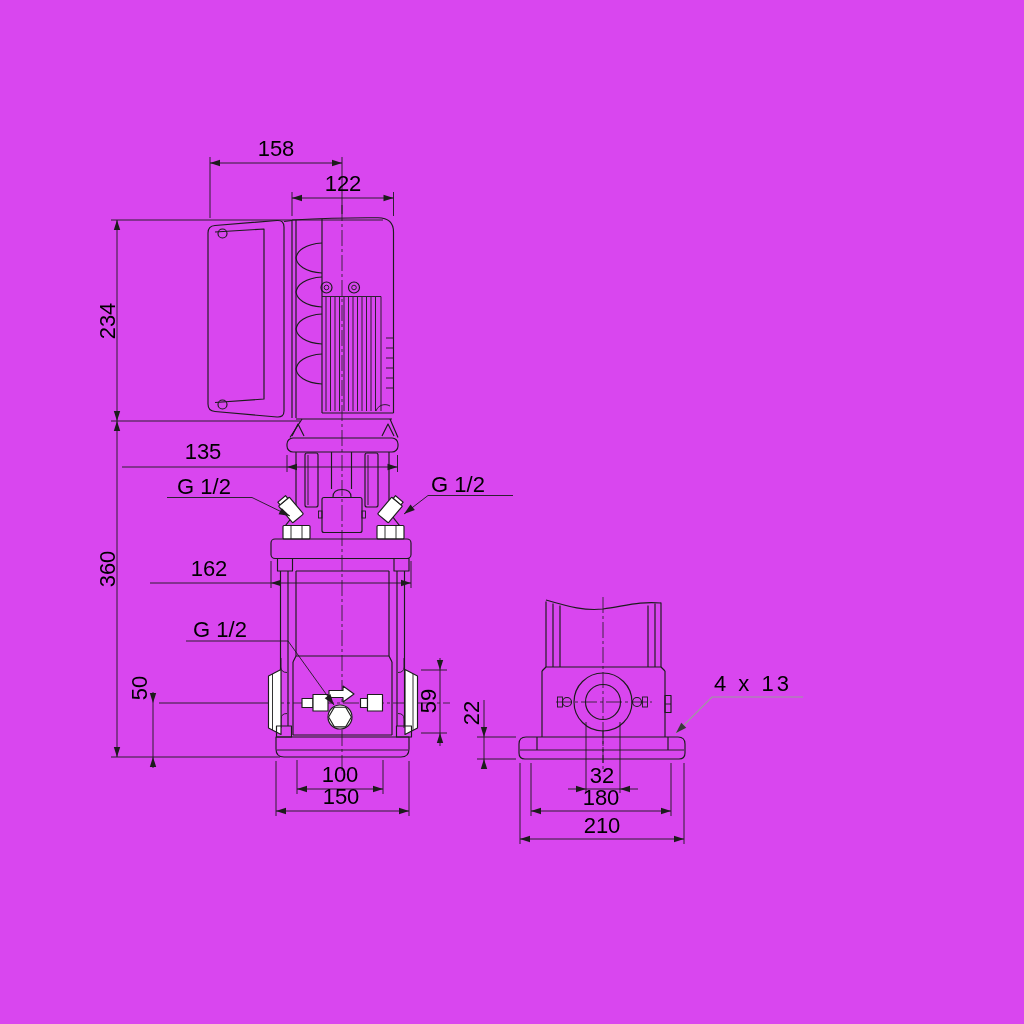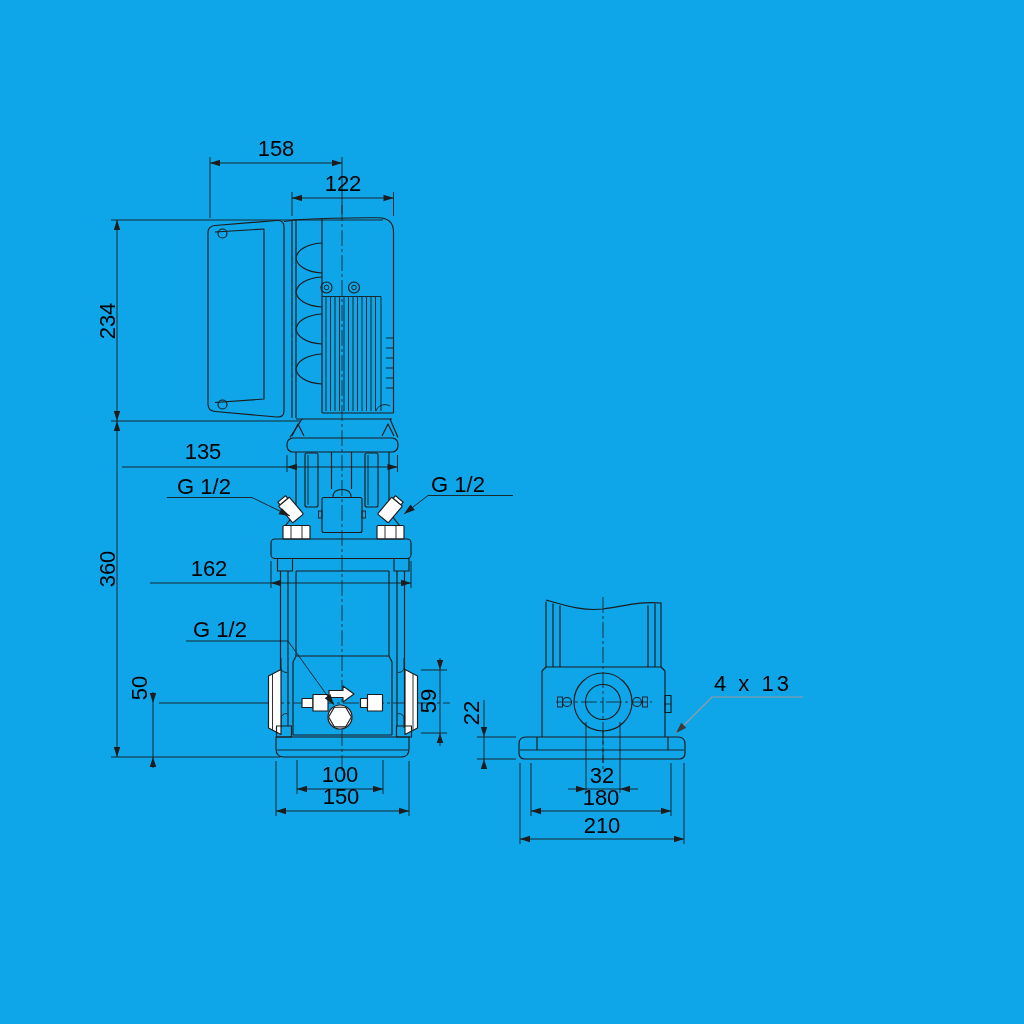--- a/index.html
+++ b/index.html
@@ -1,16 +1,16 @@
 <!DOCTYPE html>
 <html><head>
 <meta charset="utf-8">
 <style>
   html,body{margin:0;padding:0;background:#ffffff;}
-  .stage{position:relative;width:1024px;height:1024px;background:#0ea5e9;overflow:hidden;}
+  .stage{position:relative;width:1024px;height:1024px;background:#d946ef;overflow:hidden;}
   svg{display:block;}
   .ln{fill:none;stroke:#1c1c1c;stroke-width:1.15;stroke-linejoin:round;stroke-linecap:butt;}
   .lnw{fill:#ffffff;stroke:#1c1c1c;stroke-width:1.15;stroke-linejoin:round;}
   .thin{fill:none;stroke:#1c1c1c;stroke-width:0.9;}
   .cl{fill:none;stroke:#1c1c1c;stroke-width:0.8;stroke-dasharray:16 3 3 3;}
   .dim{fill:none;stroke:#1c1c1c;stroke-width:0.9;}
   .arr{fill:#1c1c1c;stroke:none;}
   .gray{fill:none;stroke:#9c9c9c;stroke-width:1.2;}
   .garr{fill:#3a3a3a;stroke:none;}
   .dimtxt{font-family:"Liberation Sans","DejaVu Sans",sans-serif;font-size:22px;fill:#000;}

